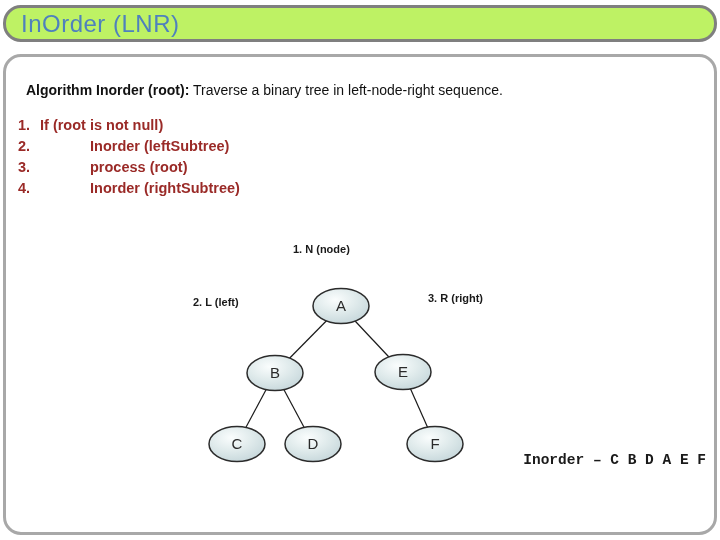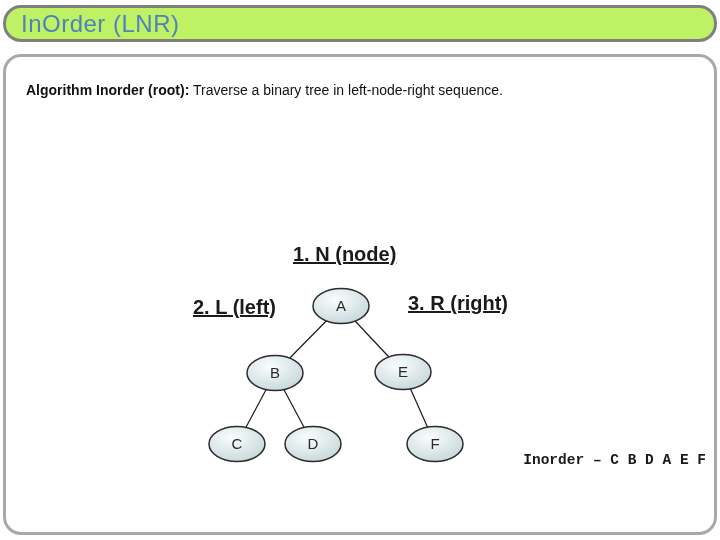--- a/index.html
+++ b/index.html
@@ -51,29 +51,28 @@
     left: 18px; top: 115px;
     font-size: 14.5px;
     font-weight: bold;
     color: var(--step-color, #9a2a27);
   }
   .step-row { height: 21px; line-height: 21px; white-space: nowrap; }
   .step-num { display: inline-block; width: 22px; }
   .step-text.indent { margin-left: 50px; }
   .label {
     position: absolute;
-    font-size: 20px;
+    font-size: 11px;
     font-weight: bold;
     color: var(--label-color, #1a1a1a);
     white-space: nowrap;
-    text-decoration: underline;
   }
   .label-node  { left: 293px; top: 243px; }
   .label-left  { left: 193px; top: 296px; }
-  .label-right { left: 408px; top: 292px; }
+  .label-right { left: 428px; top: 292px; }
   .tree-svg {
     position: absolute;
     left: 0; top: 0;
     width: 720px; height: 540px;
     pointer-events: none;
   }
   .tree-edge { stroke: var(--edge-color, #1a1a1a); stroke-width: 1.2; }
   .tree-ellipse { stroke: var(--node-outline, #2b2b2b); stroke-width: 1.5; fill: url(#nodeGrad); }
   .tree-label {
     font-family: "Liberation Sans", sans-serif;
@@ -100,20 +99,26 @@
 <div class="slide">
 
   <div class="title-box">
     <h1 class="page-title">InOrder (LNR)</h1>
   </div>
 
   <div class="content-box"></div>
 
   <p class="algo-heading"><span class="bold">Algorithm Inorder (root):</span><span> Traverse a binary tree in left-node-right sequence.</span></p>
 
+  <div class="steps" id="steps">
+      <div class="step-row"><span class="step-num">1.</span><span class="step-text">If (root is not null)</span></div>
+      <div class="step-row"><span class="step-num">2.</span><span class="step-text indent">Inorder (leftSubtree)</span></div>
+      <div class="step-row"><span class="step-num">3.</span><span class="step-text indent">process (root)</span></div>
+      <div class="step-row"><span class="step-num">4.</span><span class="step-text indent">Inorder (rightSubtree)</span></div>
+    </div>
 
   <div class="label label-node">1. N (node)</div>
   <div class="label label-left">2. L (left)</div>
   <div class="label label-right">3. R (right)</div>
 
   <svg class="tree-svg" id="tree" viewBox="0 0 720 540" xmlns="http://www.w3.org/2000/svg">
     <defs>
       <radialGradient id="nodeGrad" cx="40%" cy="32%" r="85%">
         <stop class="stop-c" offset="0%"></stop>
         <stop class="stop-m" offset="45%"></stop>

